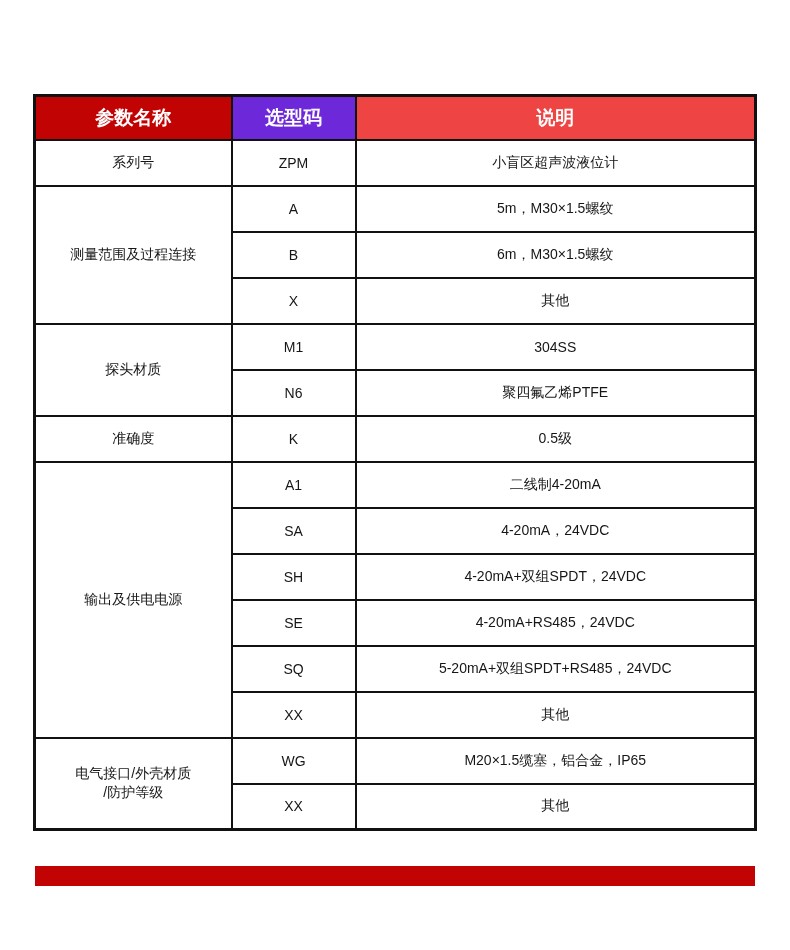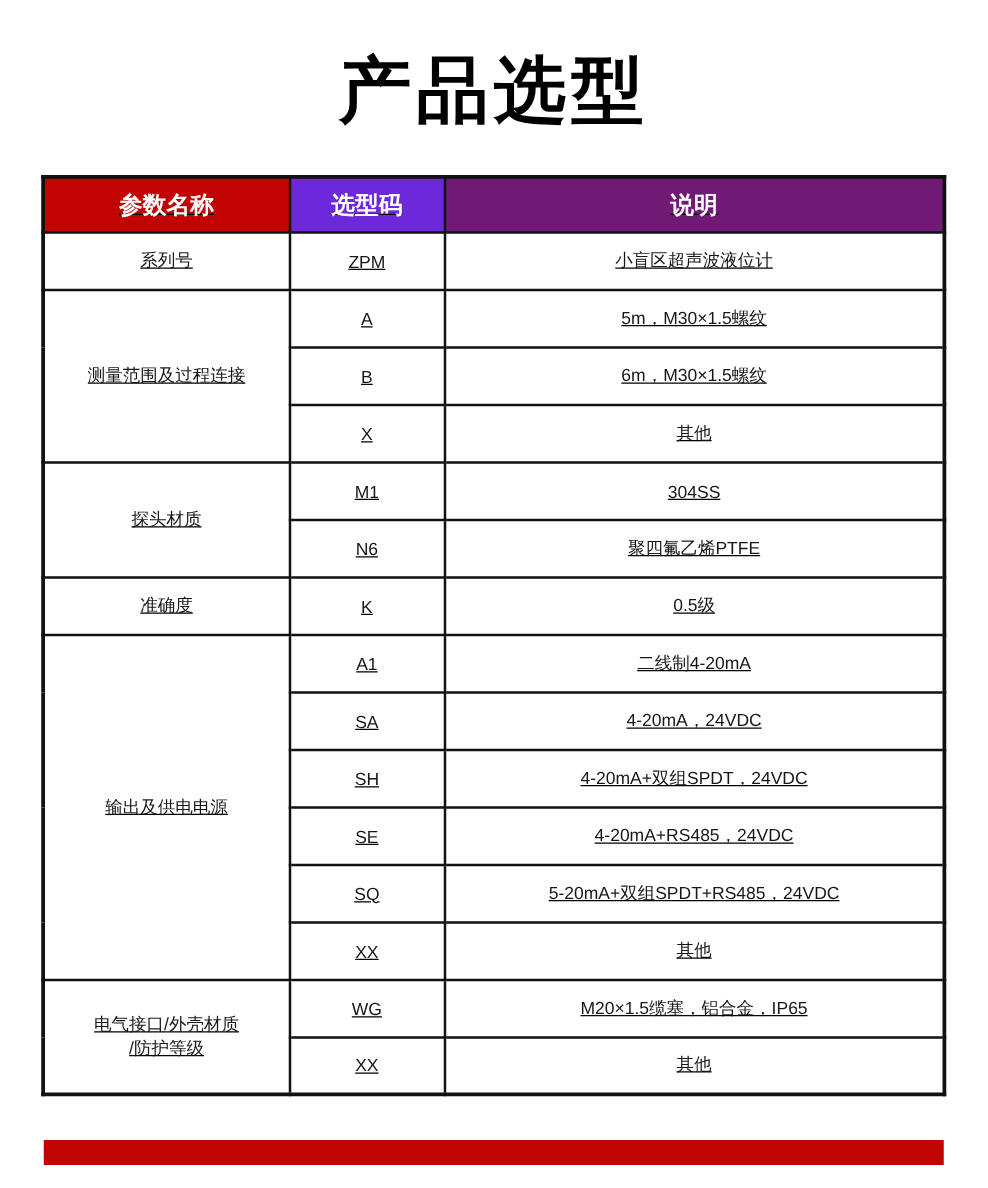--- a/index.html
+++ b/index.html
@@ -23,23 +23,22 @@
     line-height: 70px;
     font-weight: 900;
     color: #000000;
     letter-spacing: 4px;
     margin: 0;
   }
   table.spec {
     border-collapse: collapse;
     table-layout: fixed;
     width: 721px;
-    margin: 32px auto 0 auto;
+    margin: 56px auto 0 auto;
     border: 3px solid #111111;
-    text-decoration: underline;
   }
   table.spec col.c-param { width: 197px; }
   table.spec col.c-code  { width: 124px; }
   table.spec col.c-desc  { width: 400px; }
   table.spec th, table.spec td {
     border: 2px solid #111111;
     text-align: center;
     vertical-align: middle;
     padding: 0 4px;
     box-sizing: border-box;
@@ -61,33 +60,32 @@
     width: 720px;
     height: 20px;
     margin: 35px auto 0 auto;
   }
 </style>
 </head>
 <body>
 
 <div class="page">
 
-  <h1 class="title">产品选型</h1>
 
   <table class="spec">
     <colgroup>
       <col class="c-param">
         <col class="c-code">
         <col class="c-desc">
     </colgroup>
     <thead>
       <tr>
         <th style="background-color: rgb(194, 3, 3);">参数名称</th>
         <th style="background-color: #6d28d9;">选型码</th>
-        <th style="background-color: #701a75;">说明</th>
+        <th style="background-color: #ef4444;">说明</th>
       </tr>
     </thead>
     <tbody>
 
       <tr>
         <td class="param">系列号</td>
         <td class="code">ZPM</td>
         <td class="desc">小盲区超声波液位计</td>
       </tr>
 

